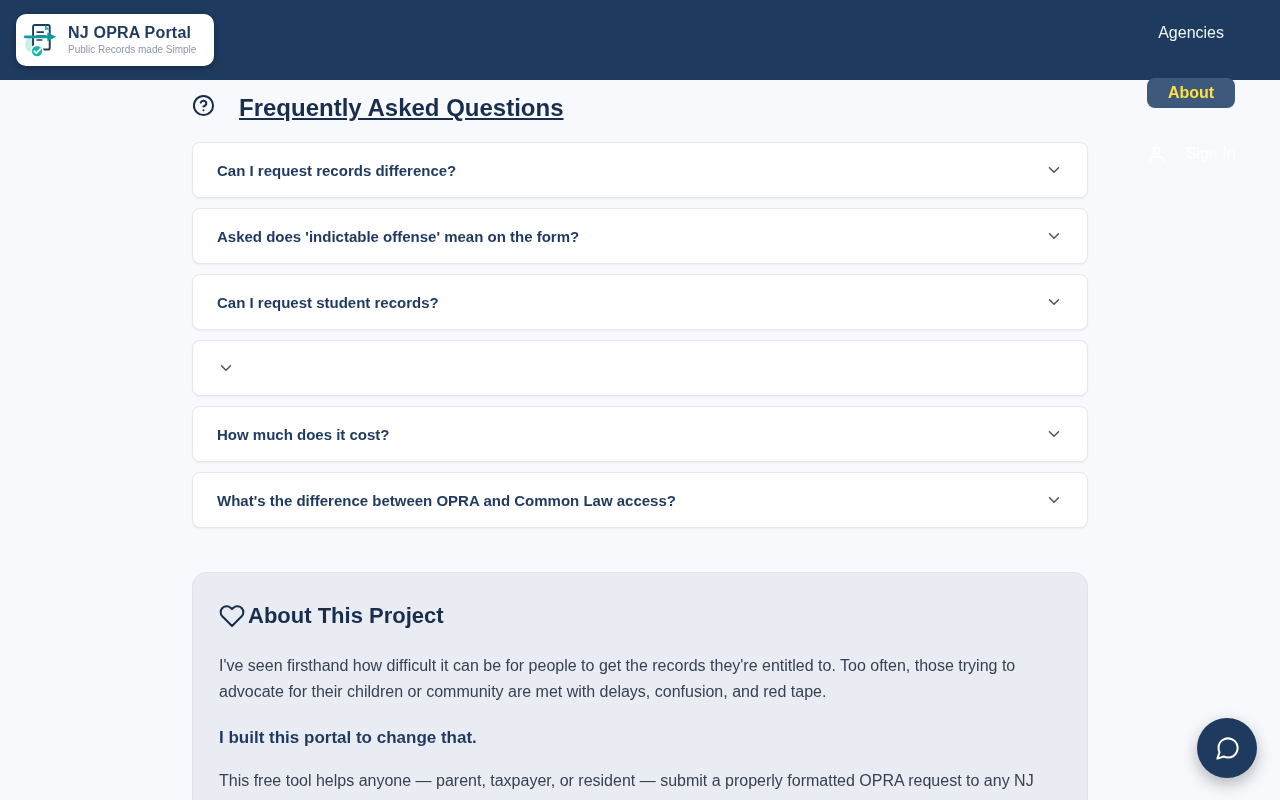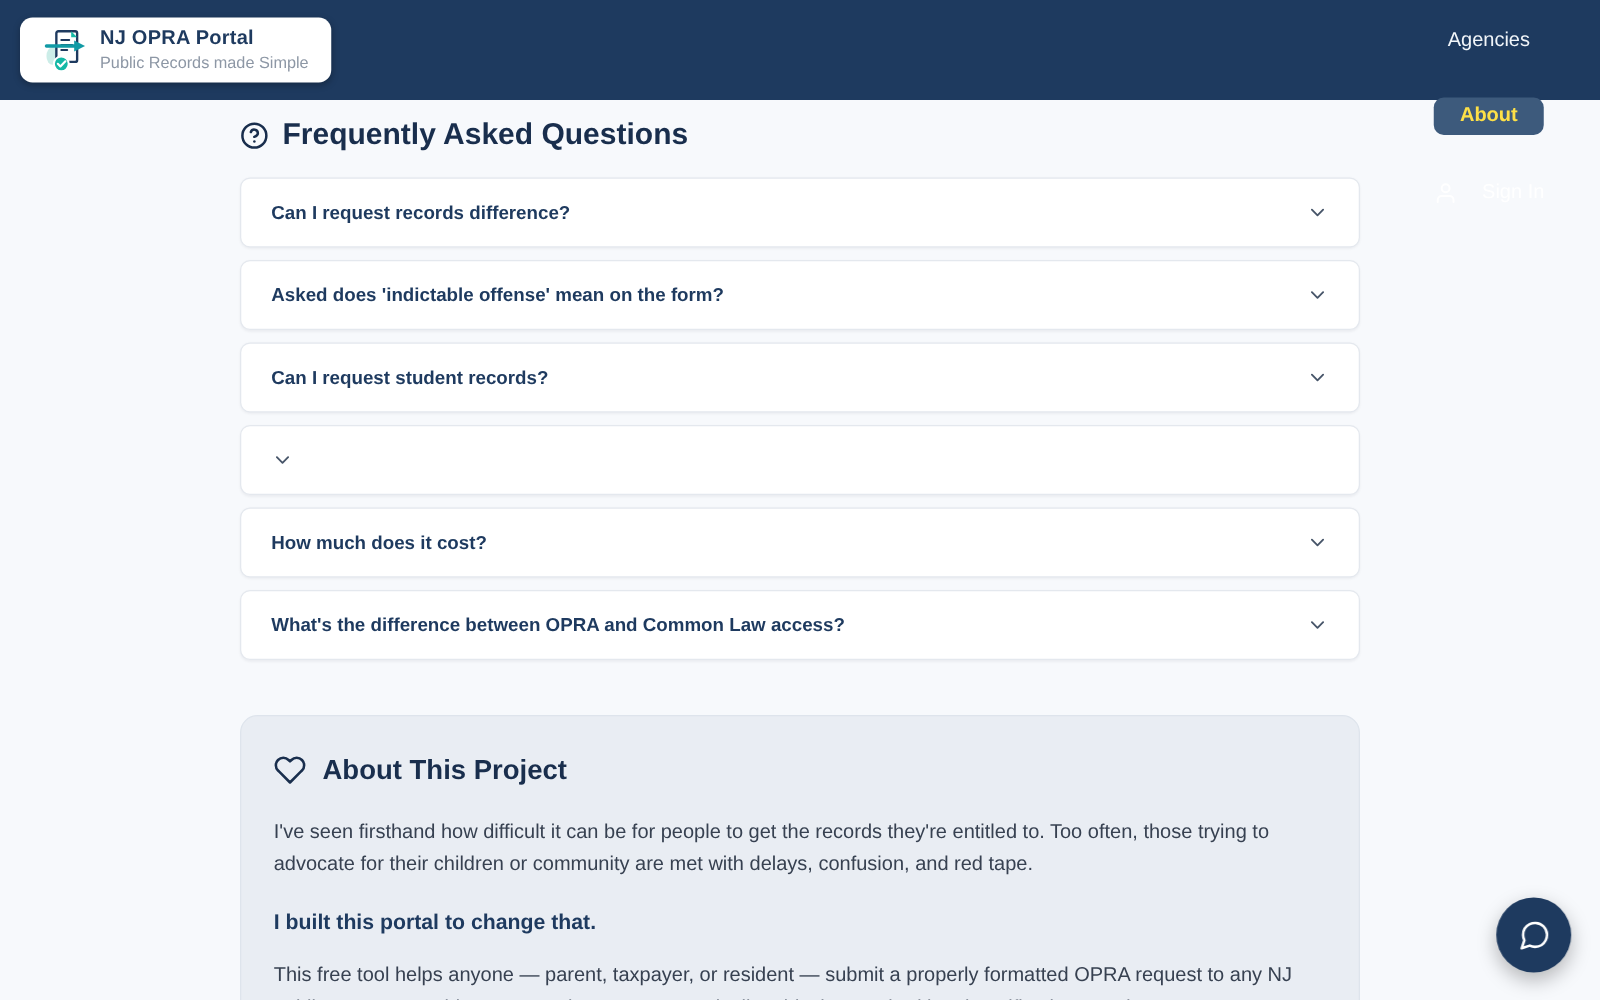--- a/index.html
+++ b/index.html
@@ -20,32 +20,32 @@
     justify-content: space-between;
     padding: 0 32px 0 16px;
   }
   .brand {
     background: #fff;
     border-radius: 10px;
     height: 52px;
     display: flex;
     align-items: center;
     gap: 8px;
-    padding: 6px 18px 6px 18px;
+    padding: 6px 18px 6px 6px;
     box-shadow: 0 2px 6px rgba(0,0,0,.28);
     cursor: pointer;
   }
   .brand-text { display: flex; flex-direction: column; line-height: 1.15; }
   .brand-title {
     color: var(--navy, #1e3a5f);
     font-weight: bold;
     font-size: 16px;
     letter-spacing: .2px;
   }
-  .brand-tagline { color: #8d97a5; font-size: 13px; margin-top: 2px; }
+  .brand-tagline { color: #8d97a5; font-size: 10px; margin-top: 2px; }
 
   .nav { display: flex; align-items: center; gap: 36px; flex-direction: column; }
   .nav-link {
     color: #f1f5f9;
     font-size: 16px;
     text-decoration: none;
     cursor: pointer;
     white-space: nowrap;
   }
   .nav-link.active {
@@ -64,24 +64,25 @@
     cursor: pointer;
     background: none; border: none;
     font-family: inherit;
   }
 
   
   main { width: 896px; margin: 0 auto; padding-top: 8px; }
 
   .page-title-row {
     display: flex;
-    align-items: center;
-    gap: 11px;
+    align-items: flex-start;
+    gap: 24px;
     margin: 6px 0 20px;
     color: var(--heading, #192e4d);
+    text-decoration: underline;
   }
   .page-title { font-size: 24px; font-weight: 700; margin: 0; }
 
   .faq-card {
     background: #ffffff;
     border: 1px solid var(--card-border, #e4e8ee);
     border-radius: 8px;
     height: 56px;
     display: flex;
     align-items: center;
@@ -101,21 +102,21 @@
   .about-card {
     margin-top: 44px;
     background: var(--about-bg, #e9edf3);
     border: 1px solid var(--about-border, #dee4ec);
     border-radius: 14px;
     padding: 30px 26px 26px;
   }
   .about-title-row {
     display: flex;
     align-items: center;
-    gap: 13px;
+    gap: 3px;
     color: var(--heading, #192e4d);
     margin-bottom: 24px;
   }
   .about-title { font-size: 22px; font-weight: 700; margin: 0; }
   .about-p {
     color: var(--text, #374151);
     font-size: 16px;
     line-height: 1.65;
     margin: 0 0 16px;
     max-width: 836px;

